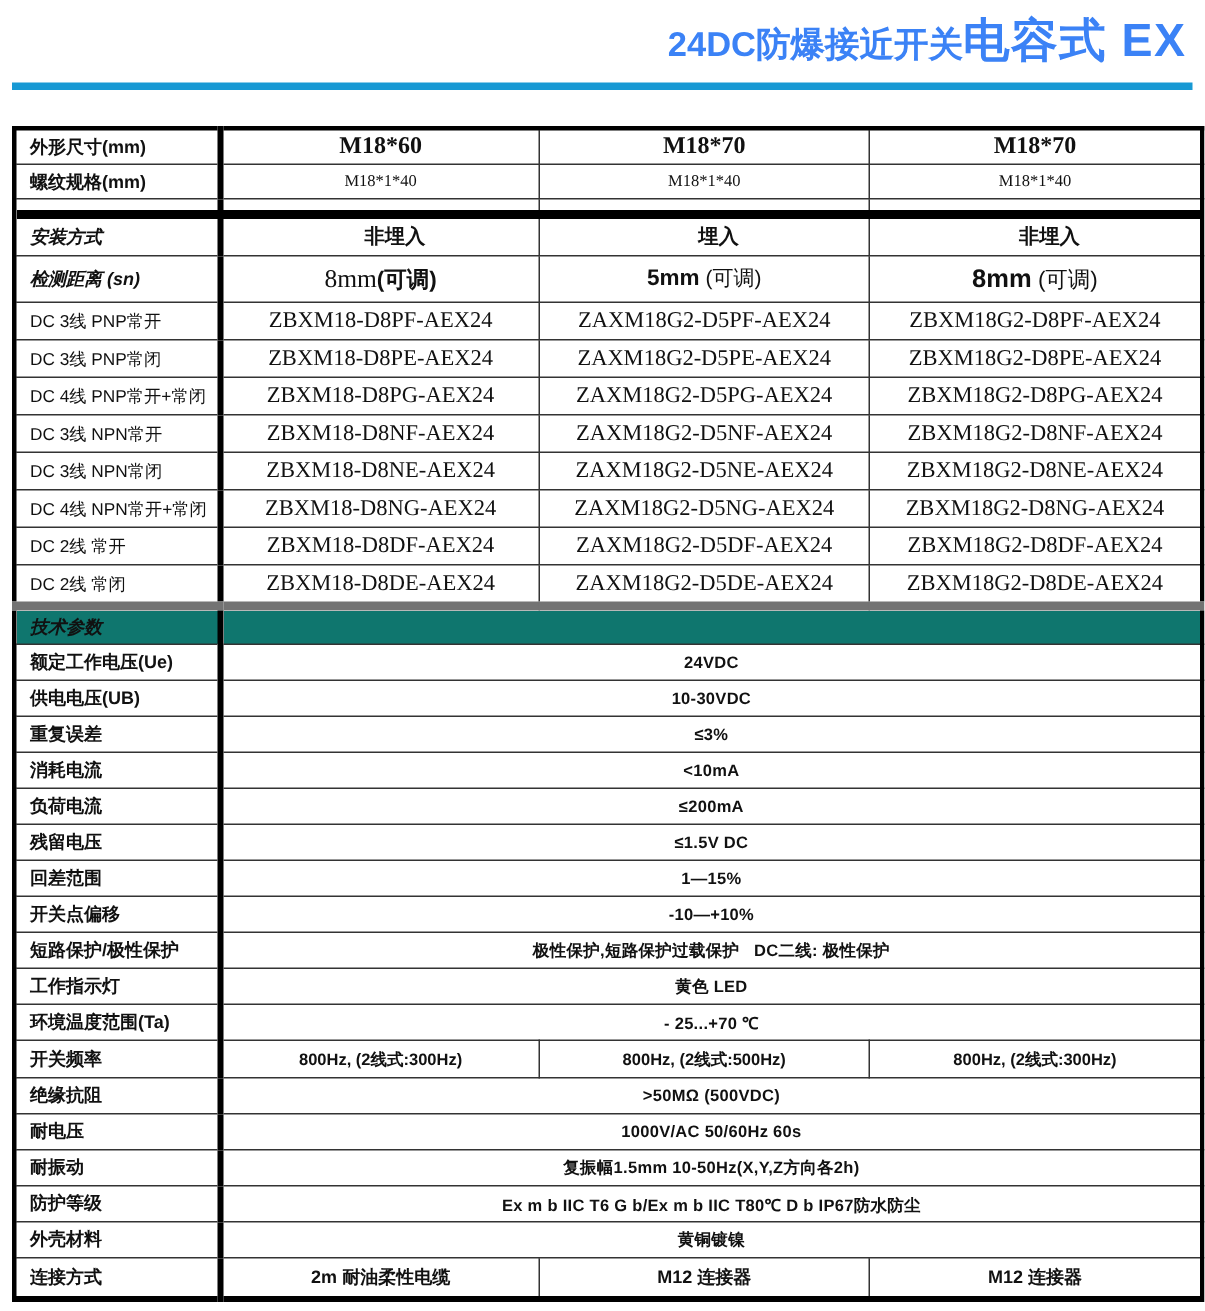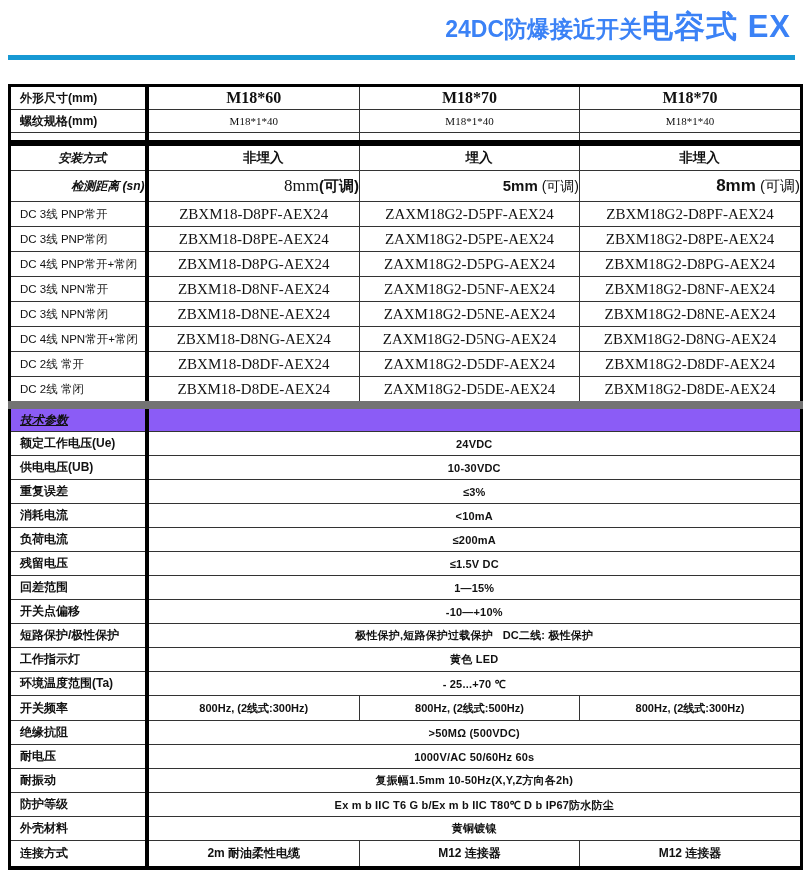--- a/index.html
+++ b/index.html
@@ -16,35 +16,35 @@
   col.c0{width:137px;} col.c1{width:213px;} col.c2{width:220px;} col.c3{width:222px;}
   td{border:1px solid #333;text-align:center;vertical-align:middle;padding:0;overflow:hidden;white-space:nowrap;}
   td.lbl{border-right:4px solid #000;text-align:left;padding-left:9px;font-weight:bold;font-size:12px;}
 
   tr.hdr td{height:22px;}
   tr.hdr td.val{font-family:"Liberation Serif",serif;font-weight:bold;font-size:16px;}
   tr.thread td{height:22px;}
   tr.thread td.val{font-family:"Liberation Serif",serif;font-size:11px;}
   tr.spacer td{height:7px;border-bottom:none;}
   tr.bar td{height:6px;background:#000;border:none;padding:0;}
-  tr.mount td{height:24px;border-top:none;text-align:center;}
+  tr.mount td{height:24px;border-top:none;}
   tr.mount td.lbl{font-style:italic;}
   tr.mount td.val{font-weight:bold;font-size:13.5px;padding-left:19px;}
-  tr.dist td{height:30px;text-align:right;}
+  tr.dist td{height:30px;}
   tr.dist td.lbl{font-style:italic;}
   tr.dist .d1 .num{font-family:"Liberation Serif",serif;font-size:17px;}
   tr.dist .d1 .rest{font-weight:bold;font-size:15px;}
   tr.dist .d2 .num{font-weight:bold;font-size:15px;}
   tr.dist .d2 .rest{font-size:14px;}
   tr.dist .d3 .num{font-weight:bold;font-size:17px;}
   tr.dist .d3 .rest{font-size:15px;}
   tr.model td{height:24px;}
   tr.model td.lbl{font-weight:normal;font-size:11.5px;}
   tr.model td.val{font-family:"Liberation Serif",serif;font-size:15px;}
-  tr.section td{height:22px;background:#8b5cf6;border-top:8px solid #737373;text-decoration:underline;}
+  tr.section td{height:22px;background:#0f766e;border-top:6px solid #737373;}
   tr.section td.lbl{font-size:12px;font-style:italic;}
   tr.specrow td{height:23px;}
   tr.specrow td.val{font-size:11px;font-weight:bold;letter-spacing:.2px;}
   tr.freq td{height:24px;}
   tr.freq td.val{font-size:11px;font-weight:bold;}
   tr.conn td{height:25px;}
   tr.conn td.val{font-size:12px;font-weight:bold;}
 </style>
 </head>
 <body>

